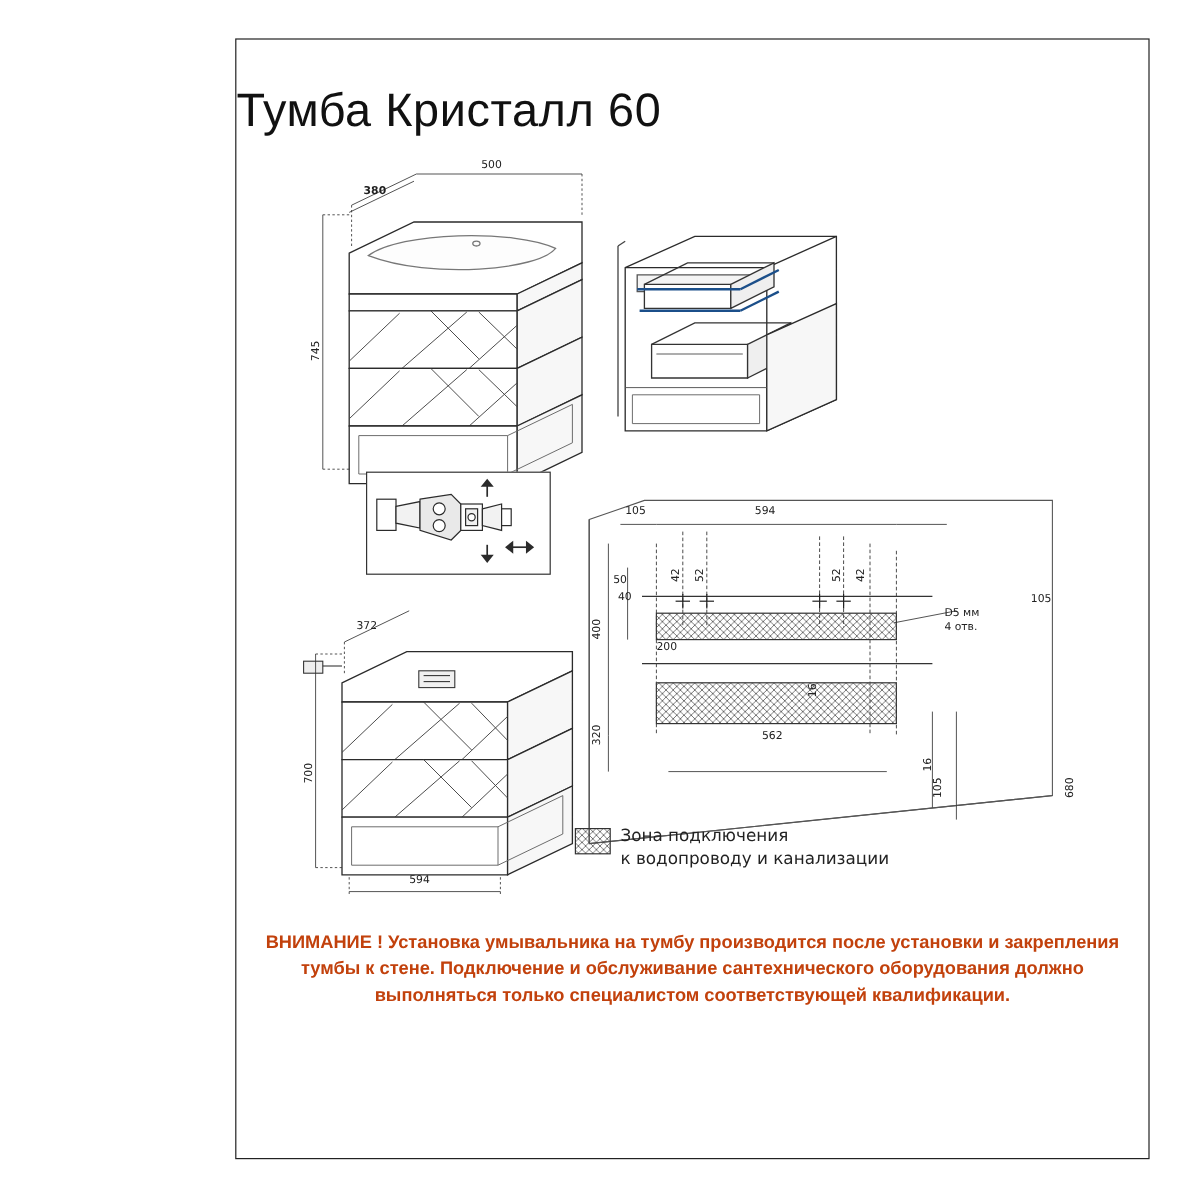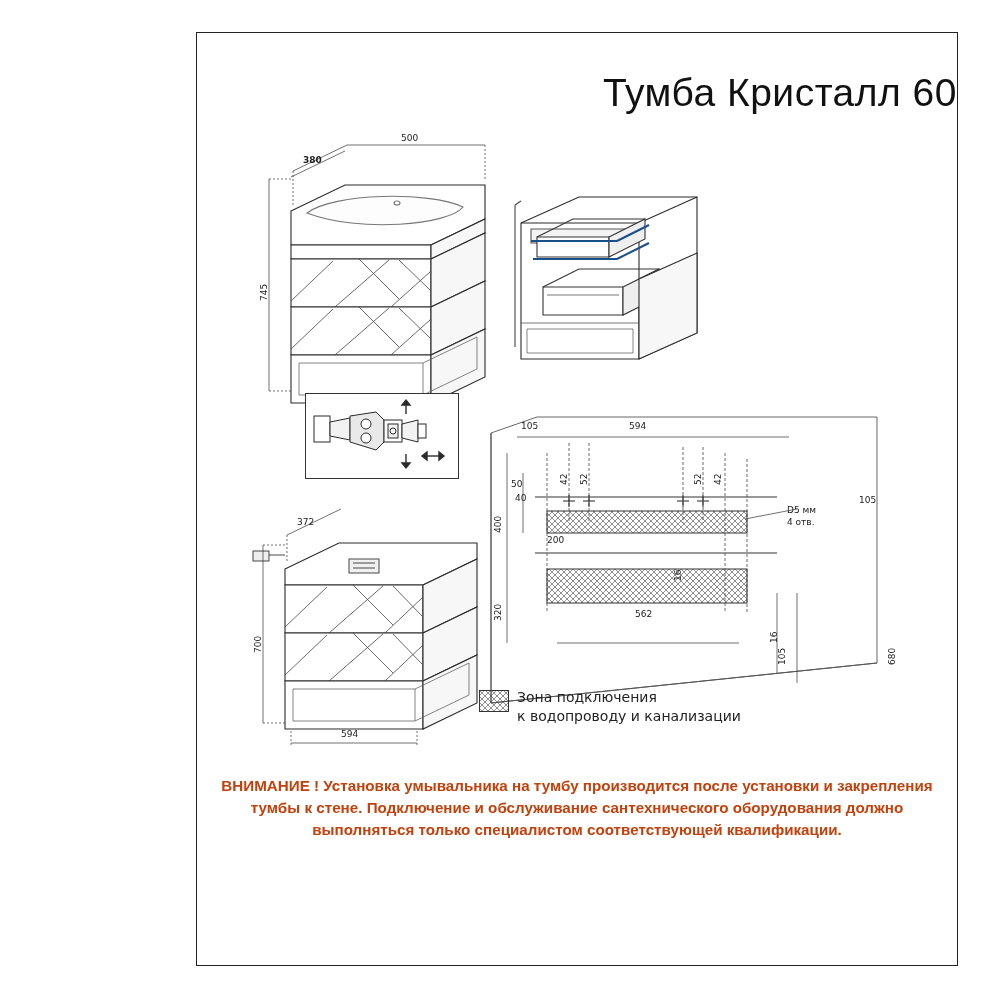--- a/index.html
+++ b/index.html
@@ -14,21 +14,21 @@
     position:absolute;
     left:196px;top:32px;
     width:762px;height:934px;
     border:1.5px solid #222;
     background:#fff;
     box-sizing:border-box;
   }
   .title{
     position:absolute;
     left:0;top:38px;width:100%;
-    text-align:right;
+    text-align:left;
     font-size:39px;
     letter-spacing:.5px;
     color:#111;
   }
   
   .dim{
     position:absolute;
     font-family:"DejaVu Sans", sans-serif;
     font-size:9px;
     color:#222;

